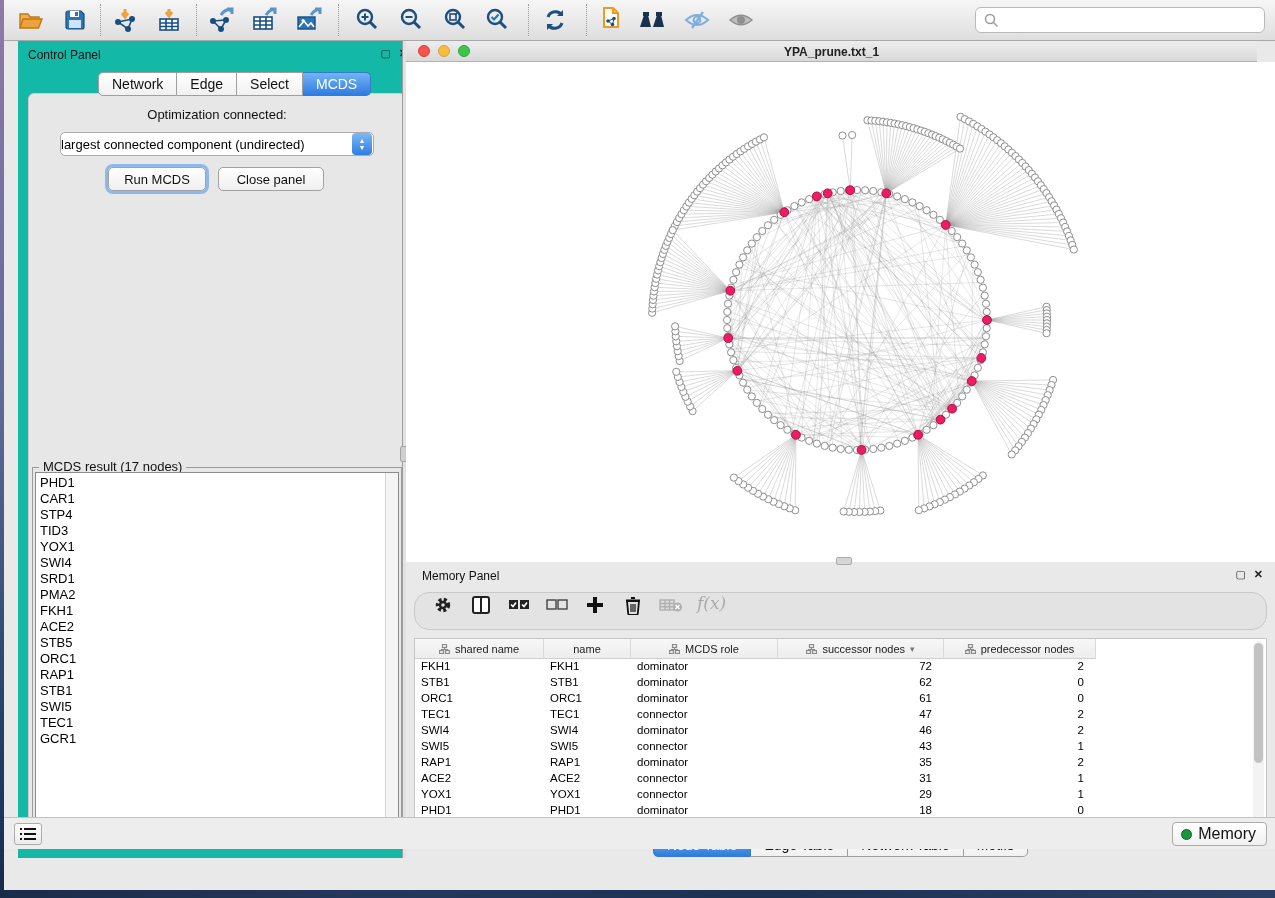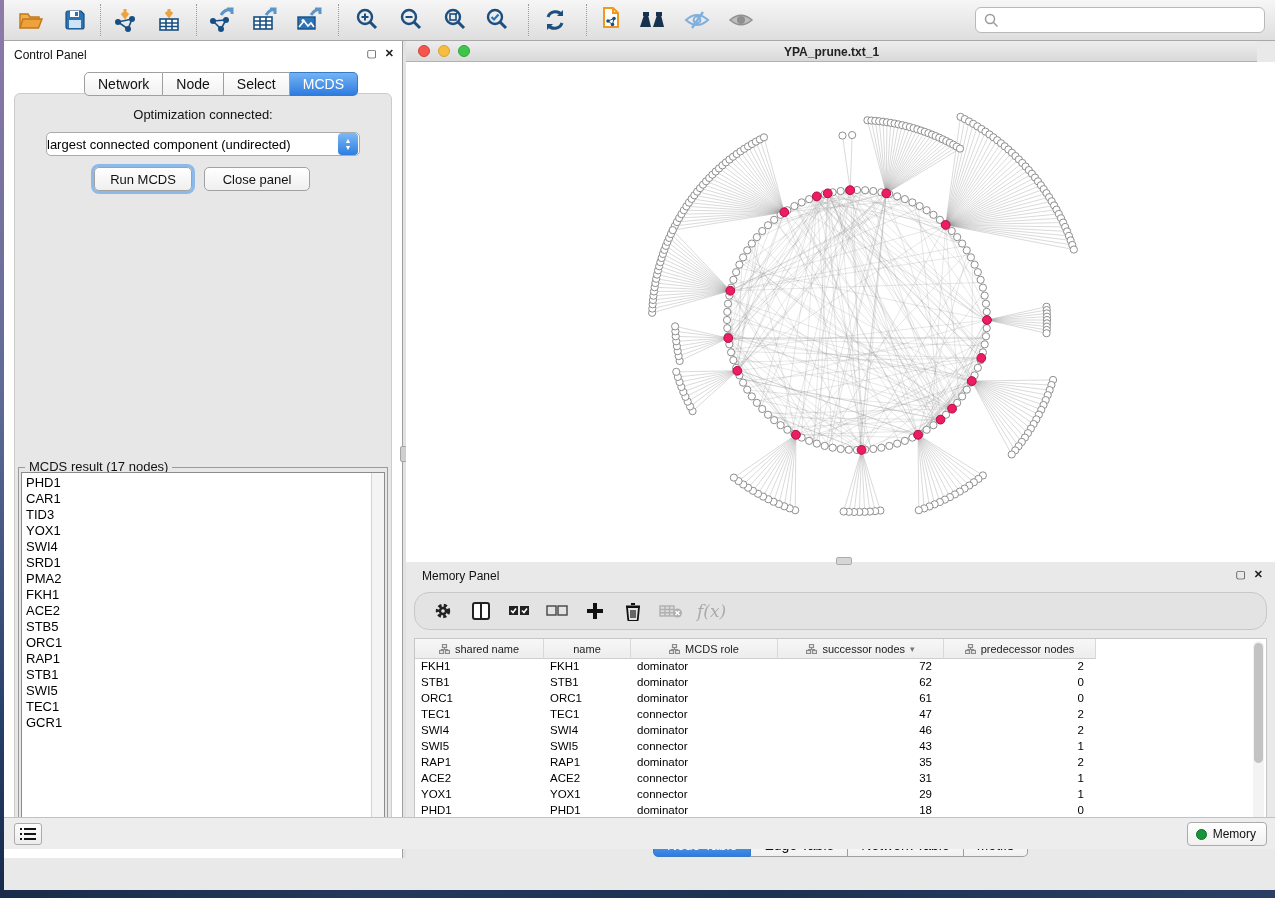--- a/index.html
+++ b/index.html
@@ -15,21 +15,21 @@
   .toolbar { position:absolute; left:0; top:0; width:1271px; height:41px;
     background:linear-gradient(#f6f6f6,#dedede); border-bottom:1px solid #a8a8a8; }
   .tbtn { position:absolute; top:5px; width:34px; height:30px; display:flex;
     align-items:center; justify-content:center; border-radius:4px; cursor:default; }
   .tsep { position:absolute; top:4px; width:0; height:32px; border-left:1px dotted #9a9a9a; }
   .searchbox { position:absolute; right:10px; top:7px; width:290px; height:26px;
     background:#fff; border:1px solid #b9b9b9; border-radius:6px; display:flex; align-items:center; padding-left:8px; }
   .searchbox input { border:none; outline:none; flex:1; font-size:12px; background:transparent; margin-left:6px; }
 
   
-  .control-panel { position:absolute; left:0; top:41px; width:398px; height:817px; background:#ffffff; }
+  .control-panel { position:absolute; left:14px; top:41px; width:398px; height:817px; background:#14b8a6; }
   .panel-title-row { position:absolute; left:0; top:0; width:100%; height:26px; }
   .panel-title { position:absolute; left:10px; top:7px; font-size:12px; color:#111; }
   .win-icons { position:absolute; right:8px; top:6px; display:flex; gap:8px; }
   .win-icon { font-size:11px; color:#222; line-height:13px; }
   .seg-row { position:absolute; display:flex; }
   .seg { border:1px solid #9f9f9f; border-left:none; background:linear-gradient(#ffffff,#f1f1f1);
     padding:3px 13px; font-size:14px; color:#111; }
   .seg:first-child { border-left:1px solid #9f9f9f; border-radius:5px 0 0 5px; }
   .seg:last-child { border-radius:0 5px 5px 0; }
   .seg.active { background:linear-gradient(#74b4f4,#2e7ce0); color:#fff; border-color:#3a78c8; }
@@ -62,41 +62,41 @@
   .net-window { position:absolute; left:402px; top:41px; width:851px; height:521px; background:#fff; }
   .net-titlebar { position:absolute; left:0; top:0; width:100%; height:21px;
     background:linear-gradient(#ededed,#d9d9d9); border-bottom:1px solid #b2b2b2; }
   .tl { position:absolute; top:4px; width:12px; height:12px; border-radius:50%; }
   .net-title { position:absolute; width:100%; text-align:center; top:4px; font-size:12px; font-weight:bold; color:#222; }
   .net-canvas { position:absolute; left:0; top:21px; width:869px; height:500px; background:#fff; }
 
   
   .table-panel { position:absolute; left:402px; top:562px; width:869px; height:296px; background:#e9e9e9; }
   .tp-toolbar { position:absolute; left:8px; top:30px; width:853px; height:38px;
-    background:#e3e3e3; border:1px solid #c8c8c8; border-radius:15px; display:flex; align-items:center; gap:14px; padding-left:16px; }
+    background:#e3e3e3; border:1px solid #c8c8c8; border-radius:15px; display:flex; gap:14px; padding-left:16px; }
   .tp-ic { width:24px; height:24px; display:flex; align-items:center; justify-content:center; }
   .fx { font-family:"DejaVu Serif", serif; font-style:italic; font-size:17px; color:#aaa; }
   .tbl-wrap { position:absolute; left:8px; top:76px; width:853px; height:190px; background:#fff; border:1px solid #c6c6c6; }
   .tbl-header { position:absolute; left:0; top:0; height:20px; display:flex; }
   .th { height:20px; background:linear-gradient(#f7f7f7,#ededed); border-right:1px solid #d8d8d8;
     border-bottom:1px solid #cfcfcf; font-size:11px; color:#222; display:flex; align-items:center; justify-content:center; gap:5px; }
   .tbl-rows { position:absolute; left:0; top:20px; right:0; }
   .tr { display:flex; height:16px; }
   .td { font-size:11.5px; color:#000; padding:1px 12px 0 6px; white-space:nowrap; overflow:hidden; }
   .td.num { text-align:right; }
   .tbl-scroll { position:absolute; right:2px; top:2px; width:11px; height:184px; background:#f3f3f3; border-radius:6px; }
   .tbl-thumb { position:absolute; left:1px; top:2px; width:9px; height:120px; background:#c3c3c3; border-radius:5px; }
   .tp-tabs { position:absolute; left:0; right:0; top:271px; display:flex; justify-content:center; }
 
   
   .statusbar { position:absolute; left:0; top:817px; width:1271px; height:32px; background:#ededed; border-top:1px solid #c2c2c2; }
   .status-left-btn { position:absolute; left:10px; top:5px; width:28px; height:22px; background:linear-gradient(#fdfdfd,#ececec);
     border:1px solid #ababab; border-radius:3px; display:flex; align-items:center; justify-content:center; }
   .memory-btn { position:absolute; right:8px; top:4px; height:24px; padding:0 10px 0 8px; background:linear-gradient(#ffffff,#f0f0f0);
-    border:1px solid #ababab; border-radius:4px; display:flex; align-items:center; gap:6px; font-size:12px; color:#111; }
+    border:1px solid #ababab; border-radius:4px; display:flex; align-items:center; gap:6px; font-size:16px; color:#111; }
   .mem-dot { width:11px; height:11px; border-radius:50%; background:#17953a; border:1px solid #0c6e28; }
   svg { display:block; }
 </style>
 </head>
 <body>
 
 <div class="desktop-left"></div>
 <div class="desktop-bottom"></div>
 
 <div class="app">
@@ -280,40 +280,41 @@
     <div class="panel-title-row">
       <div class="panel-title">Control Panel</div>
       <div class="win-icons">
         <span class="win-icon">▢</span>
         <span class="win-icon" style="font-weight:bold">✕</span>
       </div>
     </div>
     <div class="cp-card"></div>
     <div class="seg-row" style="left:80px; top:31px;" id="cp-tabs">
         <div class="seg">Network</div>
-        <div class="seg">Node</div>
+        <div class="seg">Edge</div>
         <div class="seg">Select</div>
         <div class="seg active">MCDS</div>
       </div>
     <div class="opt-label">Optimization connected:</div>
     <div class="criterion">
       <span class="val">largest connected component (undirected)</span>
       <span class="stepper">
           <span>▲</span>
           <span>▼</span>
         </span>
     </div>
     <button class="btn focus" style="left:90px; top:126px; width:98px;">Run MCDS</button>
     <button class="btn" style="left:200px; top:126px; width:106px;">Close panel</button>
     <div class="group">
       <div class="group-legend">MCDS result (17 nodes)</div>
       <div class="group-list">
         <div id="mcds-list" style="padding-top:2px;">
             <div class="mcds-item">PHD1</div>
             <div class="mcds-item">CAR1</div>
+            <div class="mcds-item">STP4</div>
             <div class="mcds-item">TID3</div>
             <div class="mcds-item">YOX1</div>
             <div class="mcds-item">SWI4</div>
             <div class="mcds-item">SRD1</div>
             <div class="mcds-item">PMA2</div>
             <div class="mcds-item">FKH1</div>
             <div class="mcds-item">ACE2</div>
             <div class="mcds-item">STB5</div>
             <div class="mcds-item">ORC1</div>
             <div class="mcds-item">RAP1</div>

